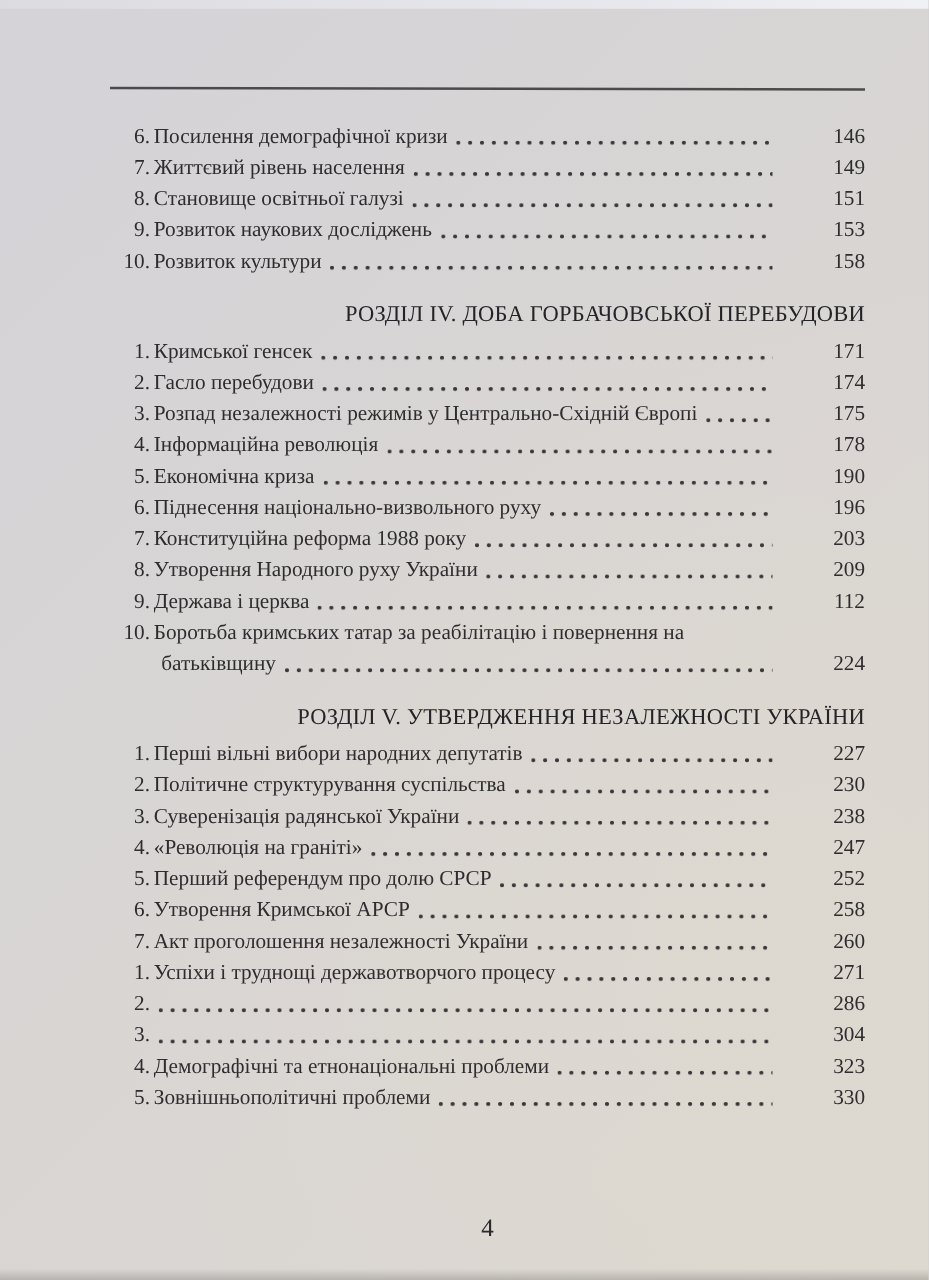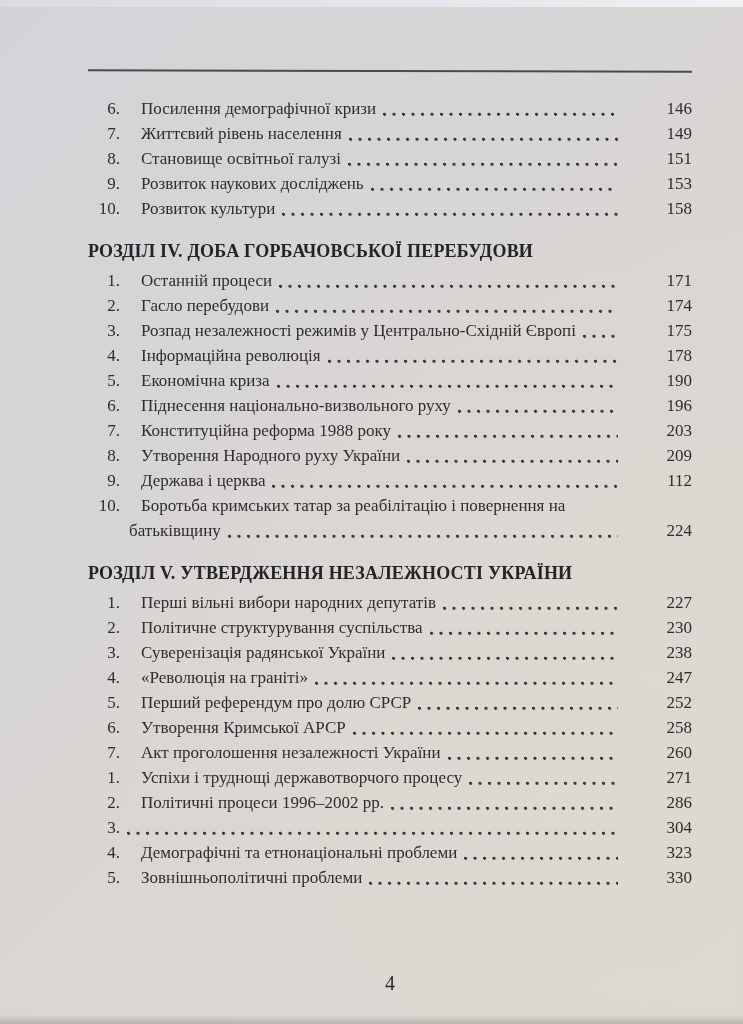--- a/index.html
+++ b/index.html
@@ -30,42 +30,42 @@
   .header-rule {
     position: absolute; top: 70px; left: 88px; width: 604px; height: 2px;
     background: #4b4a4c;
     transform: rotate(0.12deg);
   }
   .content {
     position: absolute; top: 96px; left: 88px; width: 604px;
   }
   .section-heading {
     margin: 18px 0 4px;
-    text-align: left;
-    font-weight: bold;
+    text-align: right;
+    font-weight: normal;
     font-size: 18px;
     line-height: 25px;
     letter-spacing: .2px;
     color: #242327;
   }
   .section:first-child .section-heading { display: none; }
   .entry {
     display: flex;
     align-items: baseline;
     font-size: 17px;
     line-height: 25px;
     white-space: nowrap;
   }
   .entry .num {
     flex: none;
     width: 32px;
     text-align: right;
   }
   .entry .title {
-    margin-left: 21px;
+    margin-left: 3px;
     flex: none;
   }
   .entry .title.cont { margin-left: 9px; }
   .entry .leader {
     flex: 1 1 auto;
     min-width: 8px;
     align-self: flex-end;
     height: 5px;
     margin: 0 1px 4px 7px;
     background-image: radial-gradient(circle at 1.6px 2.2px, #3b393b 1.35px, rgba(0,0,0,0) 1.85px);
@@ -121,21 +121,21 @@
           <span class="num">10.</span>
           <span class="title">Розвиток культури</span>
           <span class="leader"></span>
           <span class="pg">158</span>
         </div>
       </div>
       <div class="section">
         <div class="section-heading"><span>РОЗДІЛ IV. ДОБА ГОРБАЧОВСЬКОЇ ПЕРЕБУДОВИ</span></div>
         <div class="entry">
           <span class="num">1.</span>
-          <span class="title">Останній процеси</span>
+          <span class="title">Кримської генсек</span>
           <span class="leader"></span>
           <span class="pg">171</span>
         </div>
         <div class="entry">
           <span class="num">2.</span>
           <span class="title">Гасло перебудови</span>
           <span class="leader"></span>
           <span class="pg">174</span>
         </div>
         <div class="entry">
@@ -238,21 +238,20 @@
       </div>
       <div class="section">
         <div class="entry">
           <span class="num">1.</span>
           <span class="title">Успіхи і труднощі державотворчого процесу</span>
           <span class="leader"></span>
           <span class="pg">271</span>
         </div>
         <div class="entry">
           <span class="num">2.</span>
-          <span class="title">Політичні процеси 1996–2002 рр.</span>
           <span class="leader"></span>
           <span class="pg">286</span>
         </div>
         <div class="entry">
           <span class="num">3.</span>
           <span class="leader"></span>
           <span class="pg">304</span>
         </div>
         <div class="entry">
           <span class="num">4.</span>

